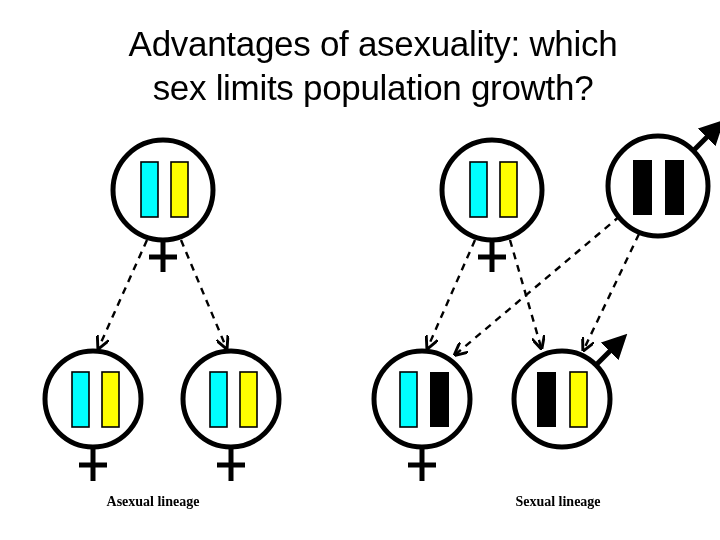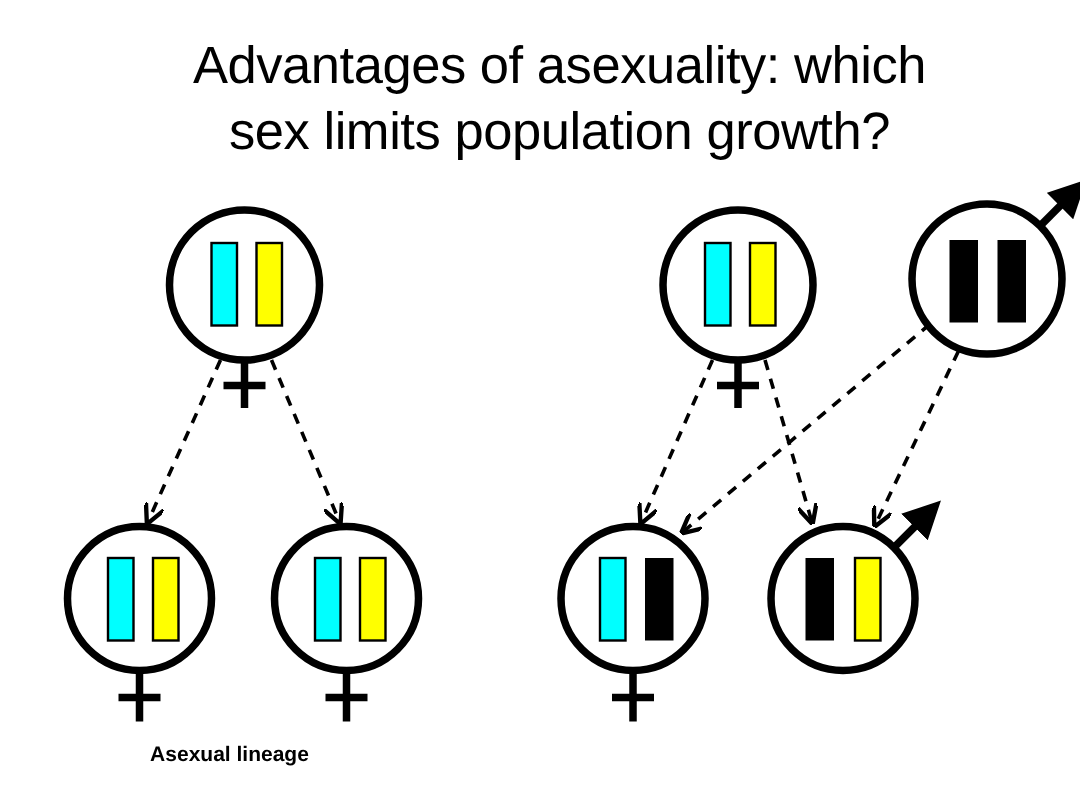--- a/index.html
+++ b/index.html
@@ -37,21 +37,21 @@
   }
   #diagram {
     position: absolute;
     left: 0;
     top: 0;
     width: 720px;
     height: 540px;
   }
   .caption {
     position: absolute;
-    font-family: Liberation Sans, sans-serif;
+    font-family: Liberation Serif, serif;
     font-size: 14px;
     font-weight: bold;
     color: #000000;
     text-align: center;
     white-space: nowrap;
   }
   #caption-asexual {
     left: 0px;
     top: 494px;
     width: 280px;
@@ -150,14 +150,15 @@
     <g>
       <line x1="581" y1="367" x2="609" y2="339" stroke="#000000" stroke-width="5" marker-end="url(#male-arrowhead)"></line>
       <circle cx="549" cy="399" r="48" fill="#FFFFFF" stroke="#000000" stroke-width="5"></circle>
       <rect x="524" y="372" width="19" height="55" fill="#000000"></rect>
       <rect x="557" y="372" width="17" height="55" fill="#FFFF00" stroke="#000000" stroke-width="1.6"></rect>
     </g>
   </svg>
 
   <div class="caption" id="caption-asexual">Asexual lineage</div>
 
+  <div class="caption" id="caption-sexual">Sexual lineage</div>
 
 </div>
 
 </body></html>

